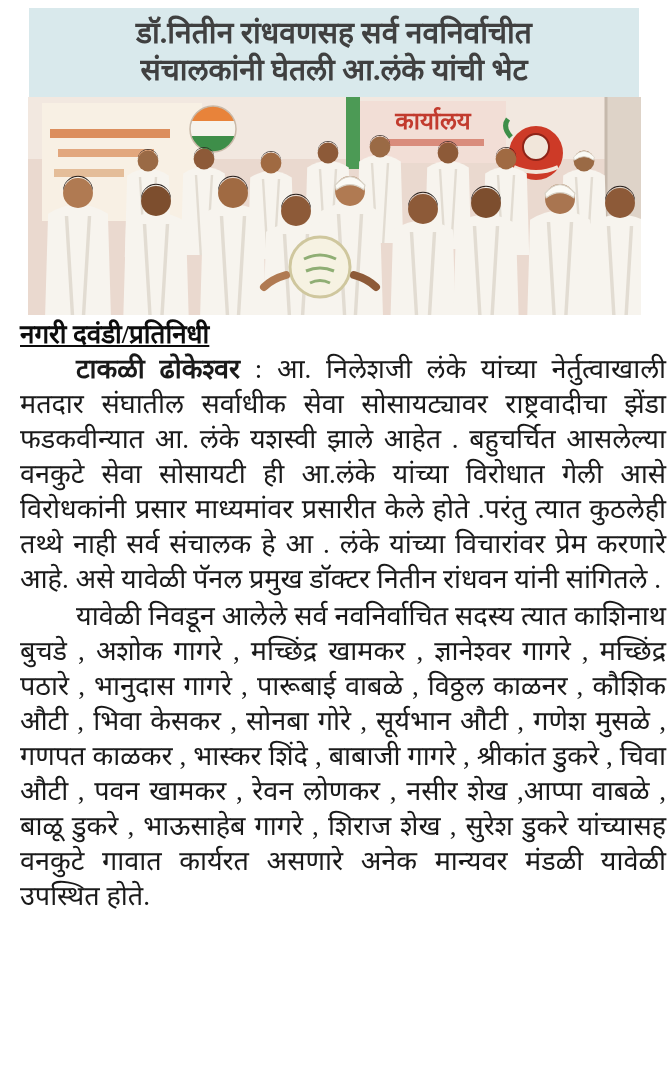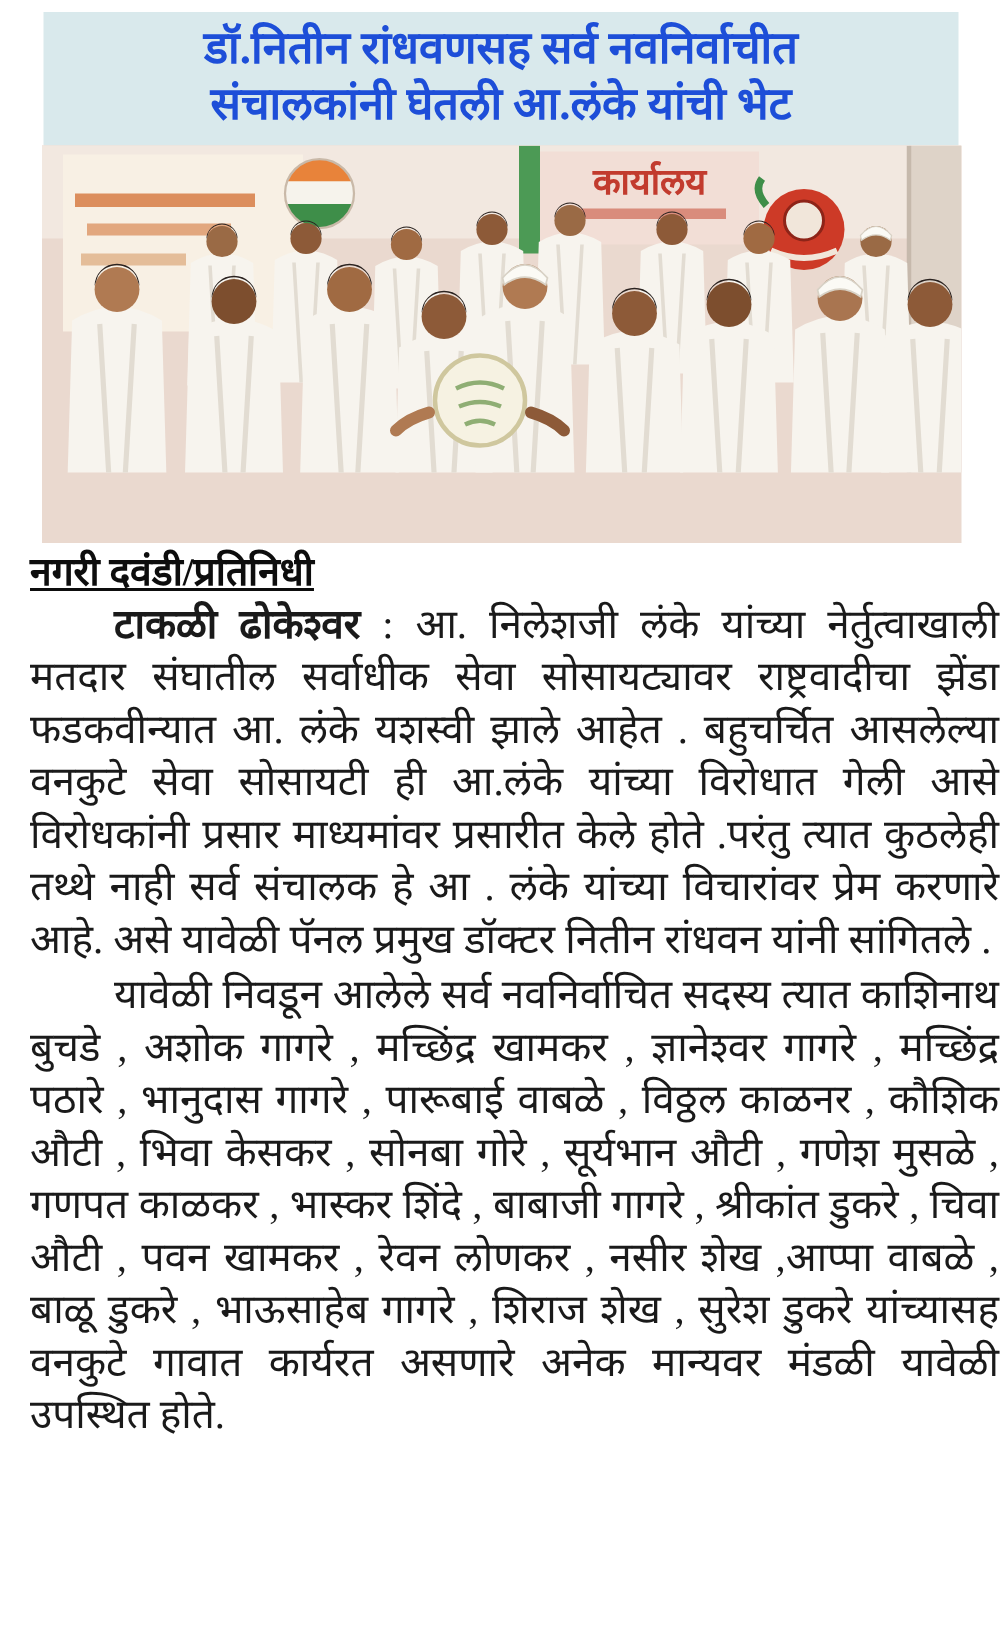--- a/index.html
+++ b/index.html
@@ -31,28 +31,28 @@
   .subhead-box {
     margin: 8px 29px 0 29px;
     background: #d9e9ec;
     padding: 7px 6px 9px 6px;
     text-align: center;
   }
   .subhead-box .sh-line {
     font-weight: 700;
     font-size: 30px;
     line-height: 1.22;
-    color: #1d4ed8;
+    color: #404040;
   }
 
   
   .photo-wrap {
     margin: 3px 27px 0 28px;
     width: 613px;
-    height: 265px;
+    height: 218px;
     overflow: hidden;
     background: #ead9cf;
     text-align: center;
   }
   .photo-wrap svg { display: block; }
 
   
   .byline {
     margin: 5px 0 0 20px;
     font-weight: 700;

